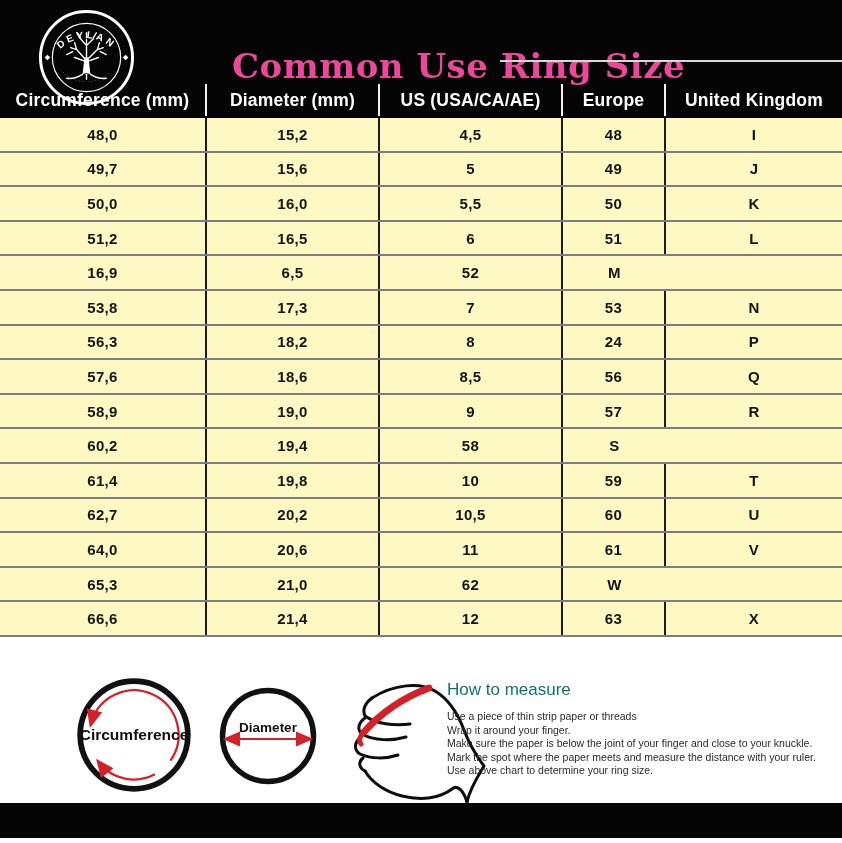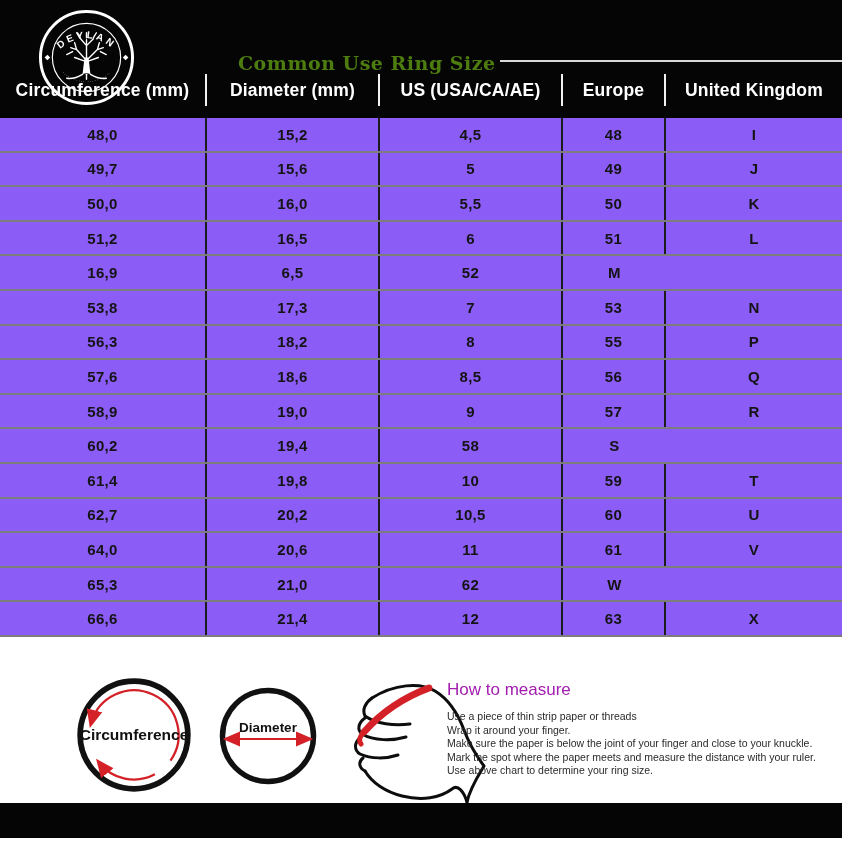--- a/index.html
+++ b/index.html
@@ -2,47 +2,47 @@
 <html><head>
 <meta charset="utf-8">
 <style>
   html,body{margin:0;padding:0;background:#ffffff;}
   .page{position:relative;width:842px;height:843px;background:#ffffff;overflow:hidden;
         font-family:"Liberation Sans", sans-serif;color:#111;}
 
   
   .banner{position:absolute;left:0;top:0;width:842px;height:118px;background:#050505;}
   .logo{position:absolute;left:37px;top:8px;width:99px;height:99px;}
-  .main-title{position:absolute;left:222px;top:36px;margin:16px;
+  .main-title{position:absolute;left:222px;top:36px;margin:10px;
               font-family:"DejaVu Serif","Liberation Serif",serif;
-              font-weight:bold;font-size:19px;color:#4d7c0f;letter-spacing:.5px;white-space:nowrap;}
+              font-weight:bold;font-size:34px;color:#ec4899;letter-spacing:.5px;white-space:nowrap;}
   .title-rule{position:absolute;left:500px;top:60px;width:342px;height:2px;background:#d8d8d8;}
 
-  .col-headers{position:absolute;left:0;bottom:12px;width:770px;height:32px;
+  .col-headers{position:absolute;left:0;bottom:2px;width:770px;height:32px;
                display:grid;grid-template-columns:207px 173px 183px 103px 176px;}
   .col-headers .hcell{display:flex;align-items:center;justify-content:center;
                color:#ffffff;font-size:17.5px;font-weight:700;letter-spacing:.2px;
                box-sizing:border-box;}
   .col-headers .hcell:not(:last-child){border-right:2px solid #f2f2f2;}
 
   
   .size-table{position:absolute;left:0;top:118px;width:842px;}
   .trow{display:grid;grid-template-columns:207px 173px 183px 103px 176px;
-        height:34.6px;border-bottom:2px solid #7d7d7d;box-sizing:border-box;background:#8b5cf6;}
+        height:34.6px;border-bottom:2px solid #7d7d7d;box-sizing:border-box;background:#fef9c3;}
   .trow .tcell{display:flex;align-items:center;justify-content:center;
         font-size:15px;font-weight:700;letter-spacing:.3px;color:#141414;box-sizing:border-box;}
   .trow .tcell:not(:last-child){border-right:2px solid #1c1c1c;}
 
   
   .measure{position:absolute;left:0;top:672px;width:842px;height:131px;background:#fff;}
   .circ-svg{position:absolute;left:76px;top:5px;}
   .diam-svg{position:absolute;left:218px;top:14px;}
   .hand-svg{position:absolute;left:333px;top:6px;}
   .howto{position:absolute;left:447px;top:8px;width:380px;}
-  .howto h2{margin:0 0 10px 0;font-size:17px;font-weight:400;color:#a21caf;}
+  .howto h2{margin:0 0 10px 0;font-size:17px;font-weight:400;color:#0f766e;}
   .howto ul{margin:0;padding:0;list-style:none;}
   .howto li{font-size:10.5px;line-height:13.5px;color:#2a2a2a;}
 
   
   .bottom-bar{position:absolute;left:0;top:803px;width:842px;height:35px;background:#050505;}
 </style>
 </head>
 <body>
 
 <div class="page">
@@ -128,21 +128,21 @@
       <div class="tcell">53,8</div>
       <div class="tcell">17,3</div>
       <div class="tcell">7</div>
       <div class="tcell">53</div>
       <div class="tcell">N</div>
     </div>
       <div class="trow">
       <div class="tcell">56,3</div>
       <div class="tcell">18,2</div>
       <div class="tcell">8</div>
-      <div class="tcell">55</div>
+      <div class="tcell">24</div>
       <div class="tcell">P</div>
     </div>
       <div class="trow">
       <div class="tcell">57,6</div>
       <div class="tcell">18,6</div>
       <div class="tcell">8,5</div>
       <div class="tcell">56</div>
       <div class="tcell">Q</div>
     </div>
       <div class="trow">

